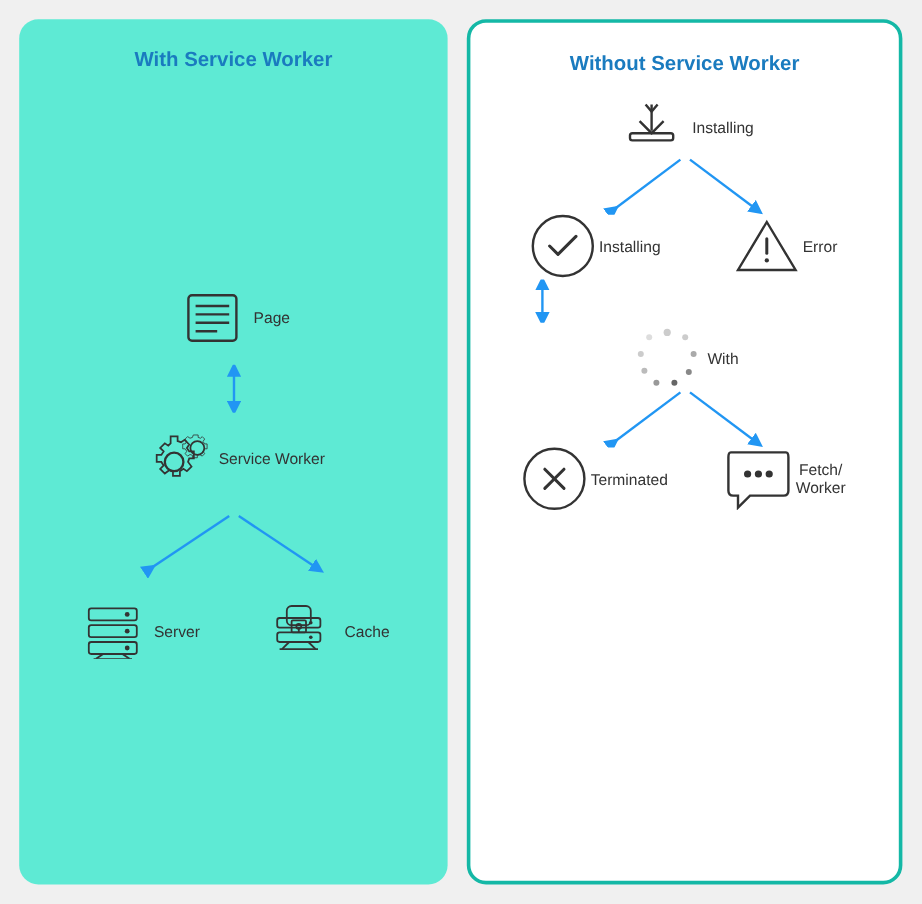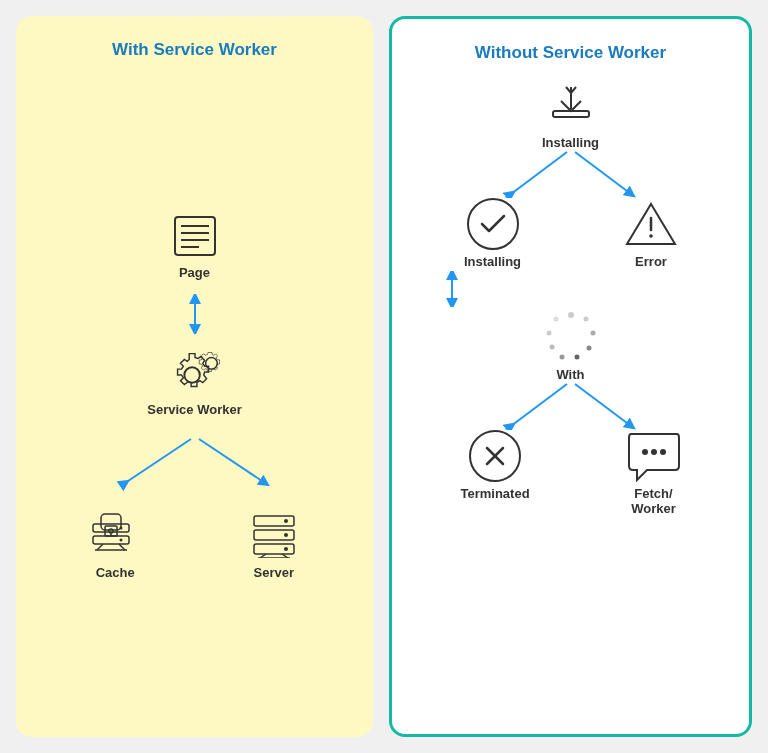--- a/index.html
+++ b/index.html
@@ -21,21 +21,21 @@
       align-items: stretch;
     }
     .panel {
       border-radius: 16px;
       padding: 24px 20px;
       display: flex;
       flex-direction: column;
       align-items: center;
     }
     .panel-left {
-      background: #fef9c3;
+      background: #5eead4;
       flex: 1;
     }
     .panel-right {
       background: #ffffff;
       flex: 1;
       border: 3px solid #14b8a6;
     }
     .panel-title {
       font-size: 17px;
       font-weight: 700;
@@ -48,24 +48,23 @@
       display: flex;
       flex-direction: column;
       align-items: center;
       gap: 16px;
       width: 100%;
       flex: 1;
       justify-content: center;
     }
     .node {
       display: flex;
-      flex-direction: column;
+      flex-direction: row;
       align-items: center;
       gap: 4px;
-      font-weight: bold;
     }
     .node-label {
       font-size: 13px;
       color: #333;
       text-align: center;
     }
     .icon-box {
       width: 60px;
       height: 50px;
       display: flex;
@@ -189,57 +188,57 @@
             </marker>
           </defs>
 
           <line x1="96" y1="4" x2="30" y2="48" stroke="#2196F3" stroke-width="2" marker-end="url(#arrL)"></line>
 
           <line x1="104" y1="4" x2="170" y2="48" stroke="#2196F3" stroke-width="2" marker-end="url(#arrR)"></line>
         </svg>
       </div>
 
       <div class="bottom-row">
-        <div class="node">
-          <div class="icon-box">
-            <svg width="56" height="48" viewBox="0 0 56 48" fill="none">
-
-              <rect x="6" y="12" width="36" height="8" rx="2" stroke="#333" stroke-width="1.5" fill="none"></rect>
-              <rect x="6" y="24" width="36" height="8" rx="2" stroke="#333" stroke-width="1.5" fill="none"></rect>
-              <circle cx="34" cy="16" r="1.5" fill="#333"></circle>
-              <circle cx="34" cy="28" r="1.5" fill="#333"></circle>
-
-              <rect x="14" y="2" width="20" height="16" rx="4" stroke="#333" stroke-width="1.5" fill="none"></rect>
-              <rect x="18" y="14" width="12" height="10" rx="1" stroke="#333" stroke-width="1.5" fill="none"></rect>
-              <circle cx="24" cy="19" r="2" stroke="#333" stroke-width="1.5" fill="none"></circle>
-              <line x1="24" y1="21" x2="24" y2="24" stroke="#333" stroke-width="1.5"></line>
-
-              <line x1="16" y1="32" x2="10" y2="38" stroke="#333" stroke-width="1.5"></line>
-              <line x1="32" y1="32" x2="38" y2="38" stroke="#333" stroke-width="1.5"></line>
-              <line x1="8" y1="38" x2="40" y2="38" stroke="#333" stroke-width="1.5"></line>
-            </svg>
-          </div>
-          <div class="node-label">Cache</div>
-        </div>
         <div class="node">
           <div class="icon-box">
             <svg width="48" height="44" viewBox="0 0 48 44" fill="none">
               <rect x="4" y="2" width="40" height="10" rx="2" stroke="#333" stroke-width="1.5" fill="none"></rect>
               <rect x="4" y="16" width="40" height="10" rx="2" stroke="#333" stroke-width="1.5" fill="none"></rect>
               <rect x="4" y="30" width="40" height="10" rx="2" stroke="#333" stroke-width="1.5" fill="none"></rect>
               <circle cx="36" cy="7" r="2" fill="#333"></circle>
               <circle cx="36" cy="21" r="2" fill="#333"></circle>
               <circle cx="36" cy="35" r="2" fill="#333"></circle>
               <line x1="16" y1="40" x2="10" y2="44" stroke="#333" stroke-width="1.5"></line>
               <line x1="32" y1="40" x2="38" y2="44" stroke="#333" stroke-width="1.5"></line>
               <line x1="8" y1="44" x2="40" y2="44" stroke="#333" stroke-width="1.5"></line>
             </svg>
           </div>
           <div class="node-label">Server</div>
         </div>
+        <div class="node">
+          <div class="icon-box">
+            <svg width="56" height="48" viewBox="0 0 56 48" fill="none">
+
+              <rect x="6" y="12" width="36" height="8" rx="2" stroke="#333" stroke-width="1.5" fill="none"></rect>
+              <rect x="6" y="24" width="36" height="8" rx="2" stroke="#333" stroke-width="1.5" fill="none"></rect>
+              <circle cx="34" cy="16" r="1.5" fill="#333"></circle>
+              <circle cx="34" cy="28" r="1.5" fill="#333"></circle>
+
+              <rect x="14" y="2" width="20" height="16" rx="4" stroke="#333" stroke-width="1.5" fill="none"></rect>
+              <rect x="18" y="14" width="12" height="10" rx="1" stroke="#333" stroke-width="1.5" fill="none"></rect>
+              <circle cx="24" cy="19" r="2" stroke="#333" stroke-width="1.5" fill="none"></circle>
+              <line x1="24" y1="21" x2="24" y2="24" stroke="#333" stroke-width="1.5"></line>
+
+              <line x1="16" y1="32" x2="10" y2="38" stroke="#333" stroke-width="1.5"></line>
+              <line x1="32" y1="32" x2="38" y2="38" stroke="#333" stroke-width="1.5"></line>
+              <line x1="8" y1="38" x2="40" y2="38" stroke="#333" stroke-width="1.5"></line>
+            </svg>
+          </div>
+          <div class="node-label">Cache</div>
+        </div>
       </div>
     </div>
   </div>
 
   <div class="panel panel-right">
     <div class="panel-title">Without Service Worker</div>
 
     <div class="right-content">
 
       <div class="node">

